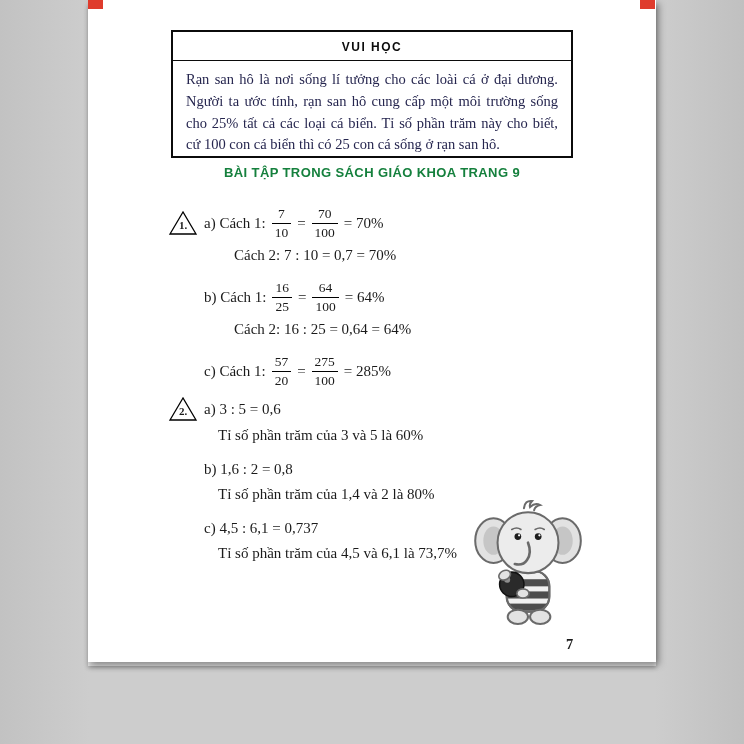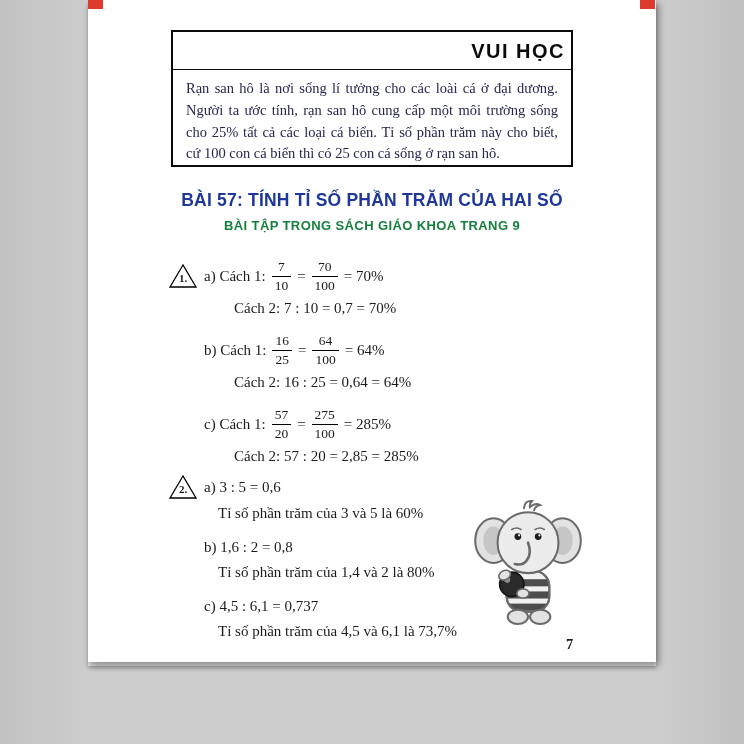--- a/index.html
+++ b/index.html
@@ -18,22 +18,22 @@
   }
   .red-mark { position:absolute; top:0; width:15px; height:9px; background:#df3b2c; }
   .red-mark.left { left:0; }
   .red-mark.right { right:1px; }
 
   .vui-box {
     width:402px; margin:30px auto 0; border:2.5px solid #0b0b0b;
     background:#fff;
   }
   .vui-title {
-    text-align:right; font-family:"Liberation Sans","DejaVu Sans",sans-serif;
-    font-weight:bold; font-size:20px; letter-spacing:1.5px; color:#0b0b0b;
+    text-align:center; font-family:"Liberation Sans","DejaVu Sans",sans-serif;
+    font-weight:bold; font-size:12px; letter-spacing:1.5px; color:#0b0b0b;
     padding:8px 6px 6px; border-bottom:1.5px solid #0b0b0b;
   }
   .vui-body {
     font-size:14.5px; line-height:1.5; text-align:justify;
     padding:8px 13px 0; color:#26264f;
   }
 
   .lesson-title {
     margin-top:23px; text-align:center;
     font-family:"Liberation Sans","DejaVu Sans",sans-serif;
@@ -74,21 +74,20 @@
   <div class="page">
 
     <div class="red-mark left"></div>
     <div class="red-mark right"></div>
 
     <div class="vui-box">
       <div class="vui-title">VUI HỌC</div>
       <div class="vui-body">Rạn san hô là nơi sống lí tưởng cho các loài cá ở đại dương. Người ta ước tính, rạn san hô cung cấp một môi trường sống cho 25% tất cả các loại cá biển. Tỉ số phần trăm này cho biết, cứ 100 con cá biển thì có 25 con cá sống ở rạn san hô.</div>
     </div>
 
-    <div class="lesson-title">BÀI 57: TÍNH TỈ SỐ PHẦN TRĂM CỦA HAI SỐ</div>
     <div class="lesson-subtitle">BÀI TẬP TRONG SÁCH GIÁO KHOA TRANG 9</div>
 
     <div class="exercises">
 
       <div class="fline">
         <span class="marker">
           <svg viewBox="0 0 30 24" width="30" height="24">
             <polygon points="15,1 2,23 28,23" fill="none" stroke="#000" stroke-width="1.3"></polygon>
           </svg>
           <span class="mnum">1.</span>
@@ -128,21 +127,20 @@
             <span class="fn">57</span>
             <span class="fd">20</span>
           </span>
         <span class="seg">=</span>
         <span class="frac">
             <span class="fn">275</span>
             <span class="fd">100</span>
           </span>
         <span class="seg">= 285%</span>
       </div>
-      <div class="tline ind2">Cách 2: 57 : 20 = 2,85 = 285%</div>
 
       <div class="fline" style="margin-top:8px;">
         <span class="marker">
           <svg viewBox="0 0 30 24" width="30" height="24">
             <polygon points="15,1 2,23 28,23" fill="none" stroke="#000" stroke-width="1.3"></polygon>
           </svg>
           <span class="mnum">2.</span>
         </span>
         <span class="seg">a) 3 : 5 = 0,6</span>
       </div>

